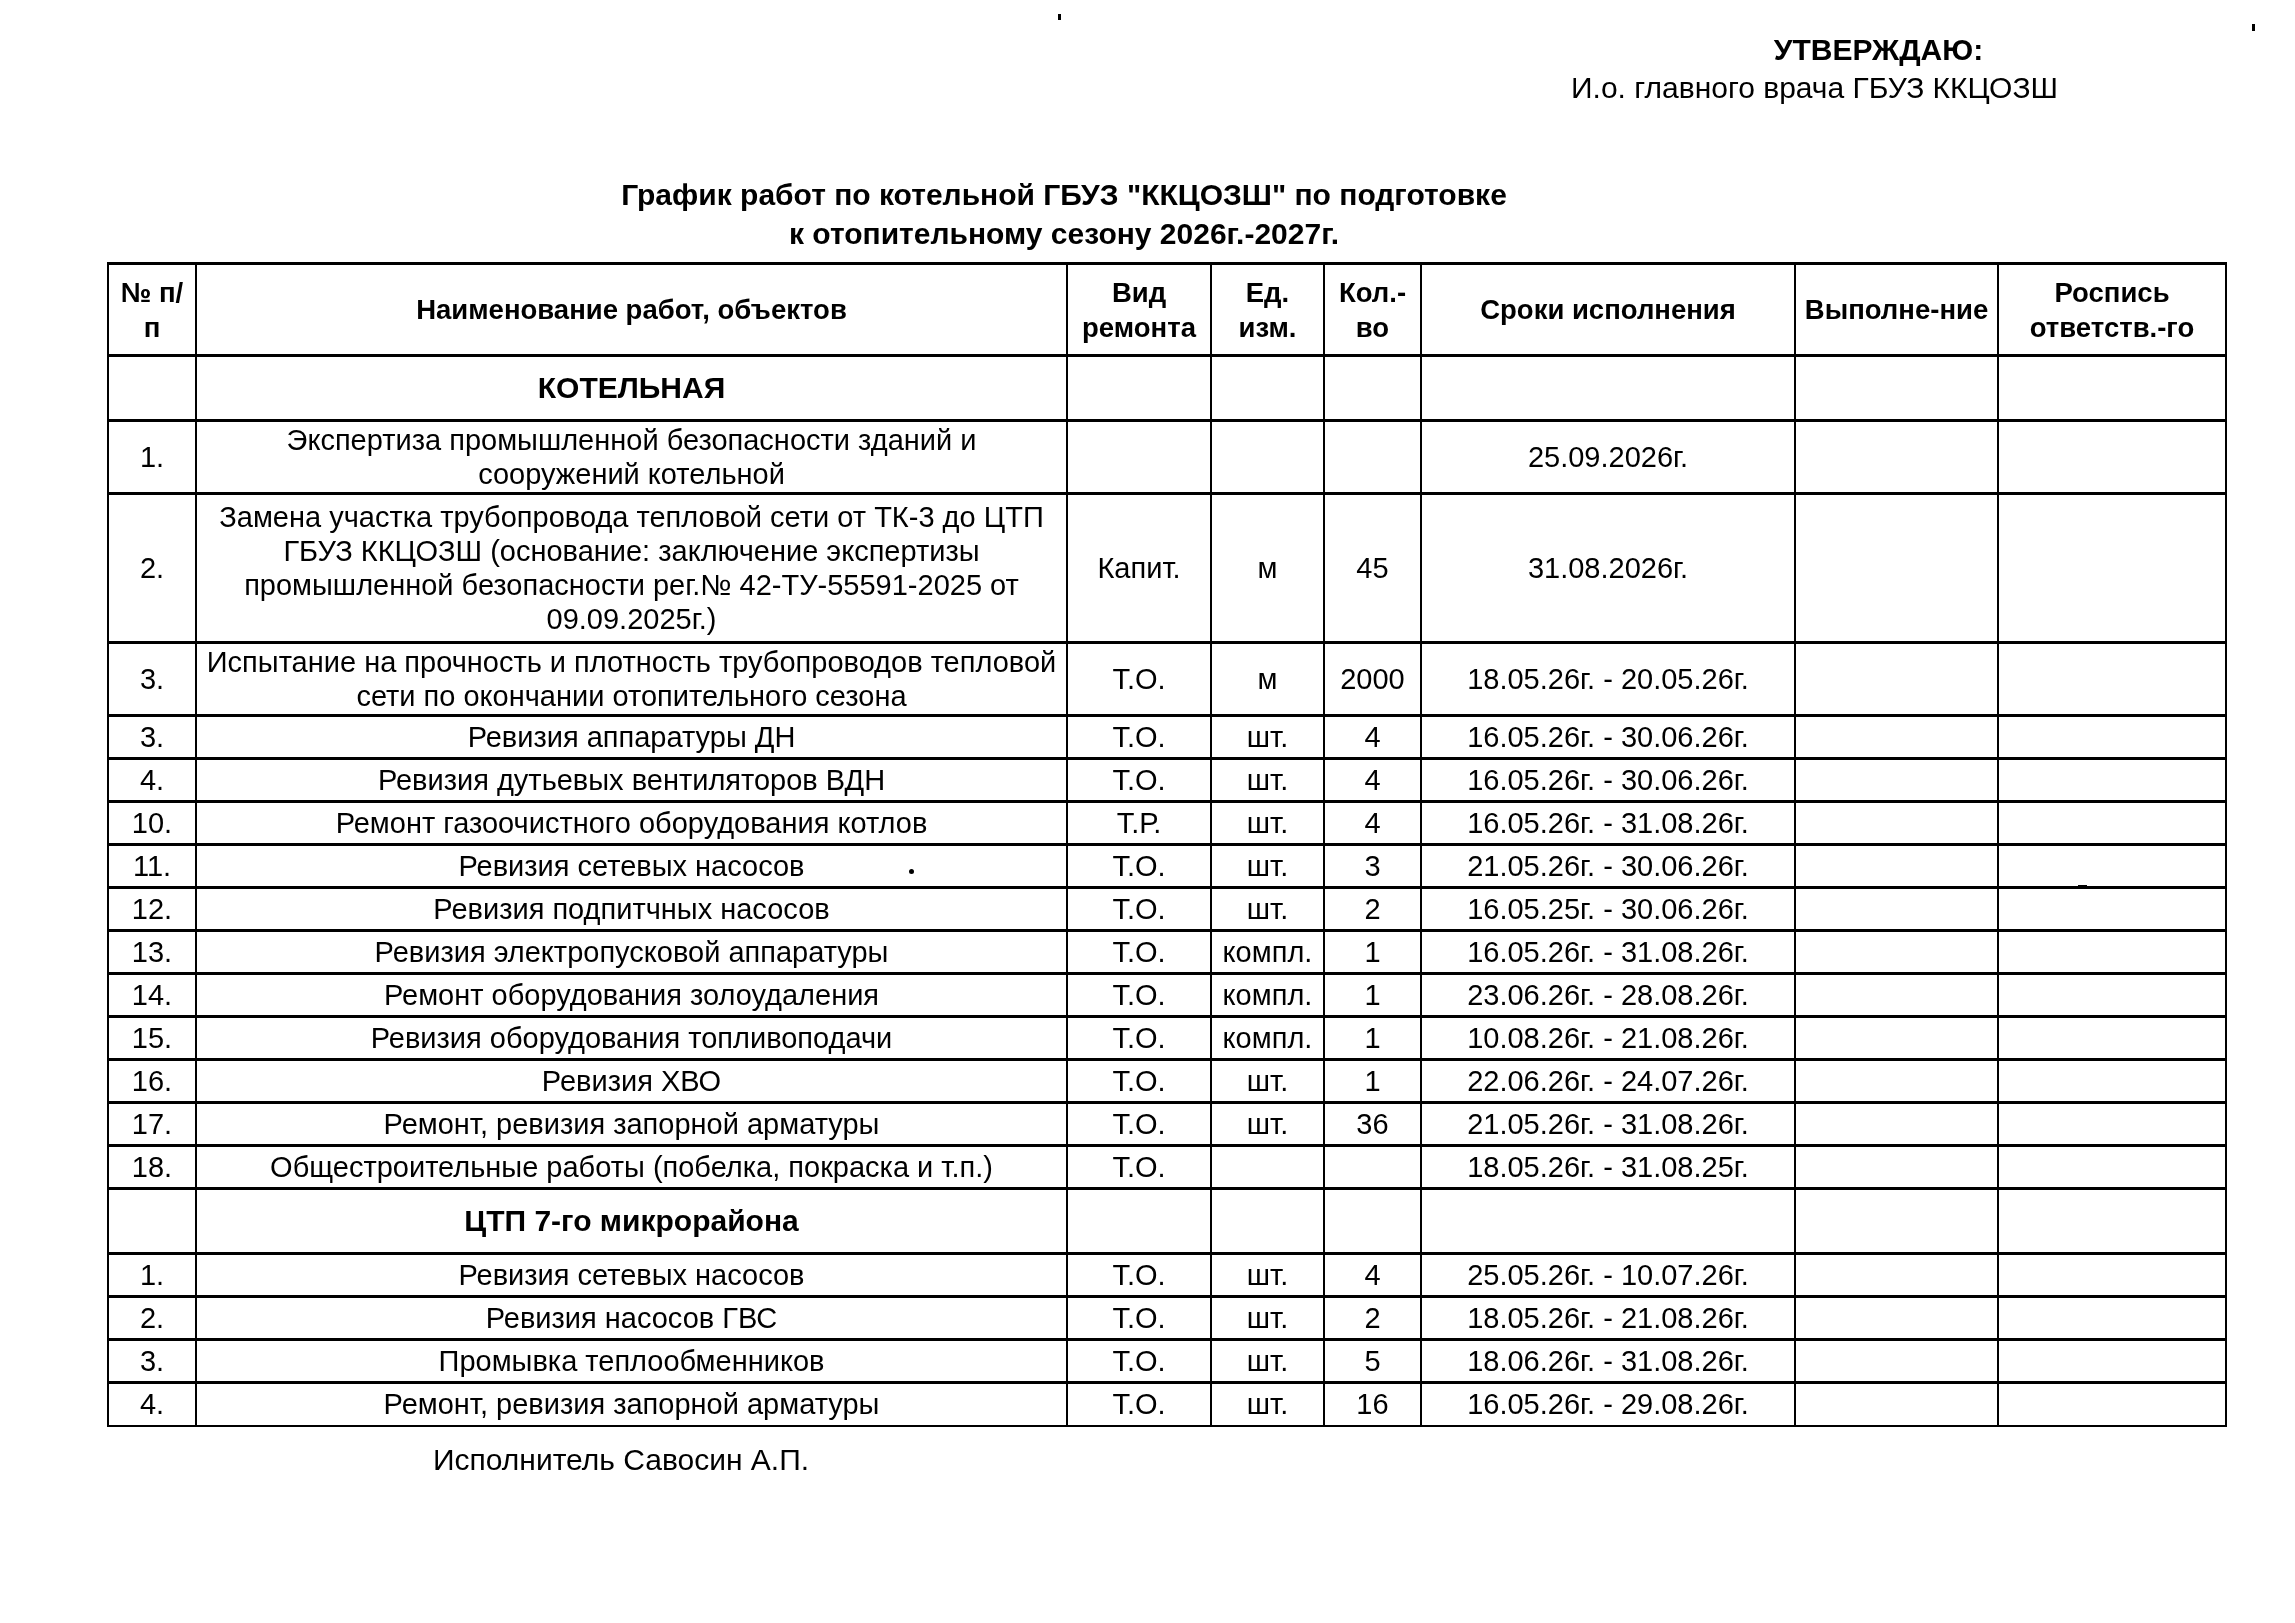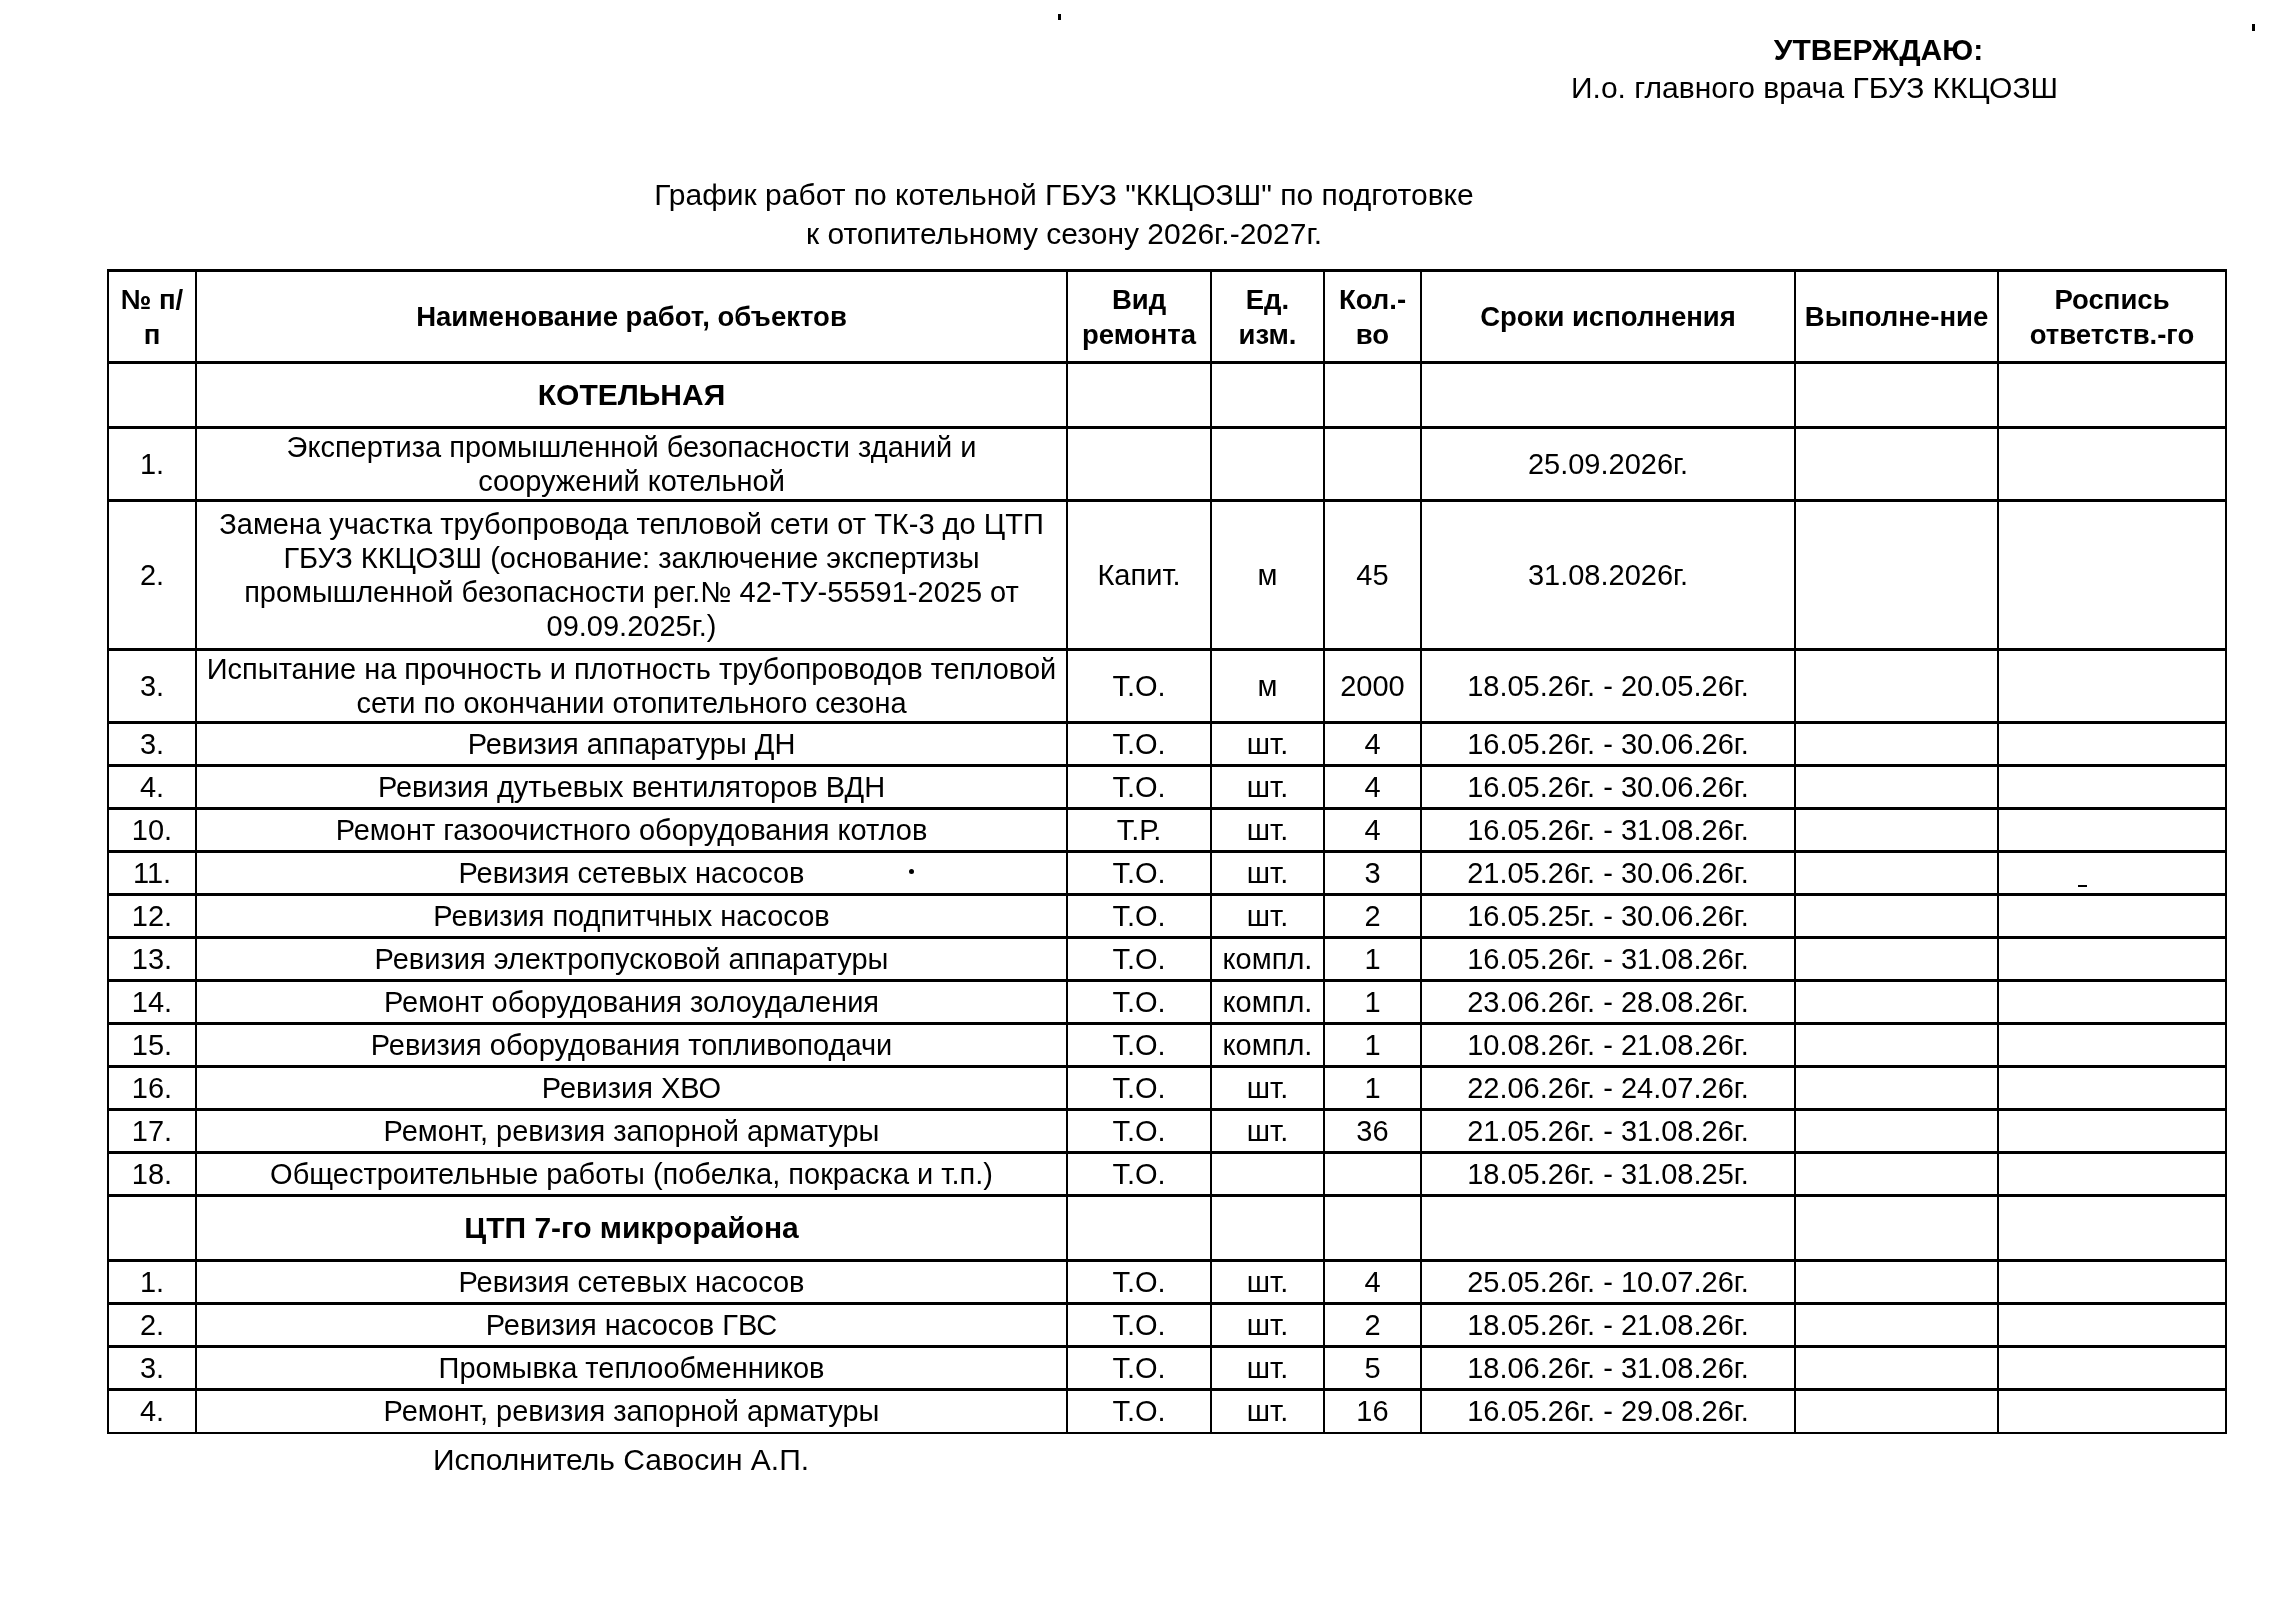--- a/index.html
+++ b/index.html
@@ -17,24 +17,24 @@
     display: flex; align-items: flex-end; padding-left: 26px;
   }
   .approve .line {
     width: 249px; border-bottom: 2.6px solid #000; height: 26px; position: relative; margin-right: 3.9px;
   }
   .approve .scribble {
     position: absolute; left: 118px; top: -26px; width: 131px; height: 65px;
   }
   .title {
     position: absolute; left: 524px; top: 175px; width: 1080px;
-    text-align: center; font-weight: normal; font-size: 30px; line-height: 39px;
+    text-align: center; font-weight: bold; font-size: 30px; line-height: 39px;
   }
   table.sched {
-    position: absolute; left: 107px; top: 269px; width: 2117px;
+    position: absolute; left: 107px; top: 262px; width: 2117px;
     border-collapse: collapse; table-layout: fixed;
     font-size: 29px;
   }
   table.sched td, table.sched th {
     border: 2px solid #000; padding: 0 5.2px; vertical-align: middle;
     overflow: hidden;
   }
   table.sched th { font-weight: bold; text-align: center; line-height: 35px; font-size: 27.5px; }
   table.sched tr { border-top: 3.3px solid #000; }
   .c-num { text-align: center; }

